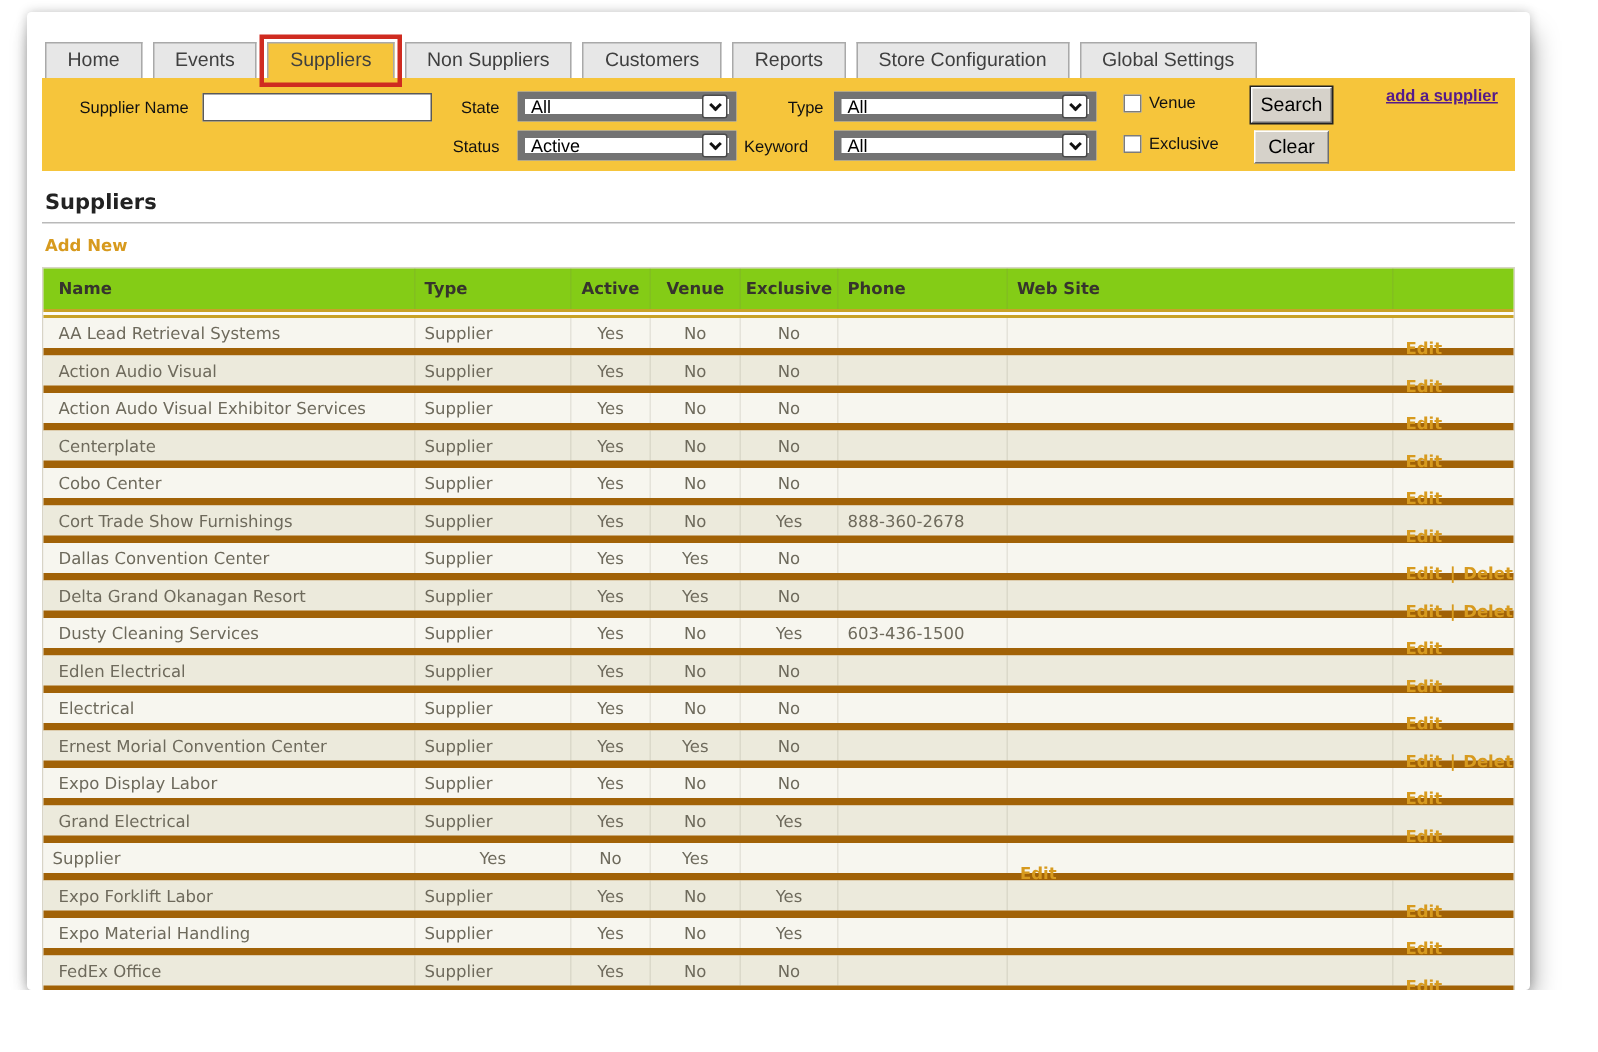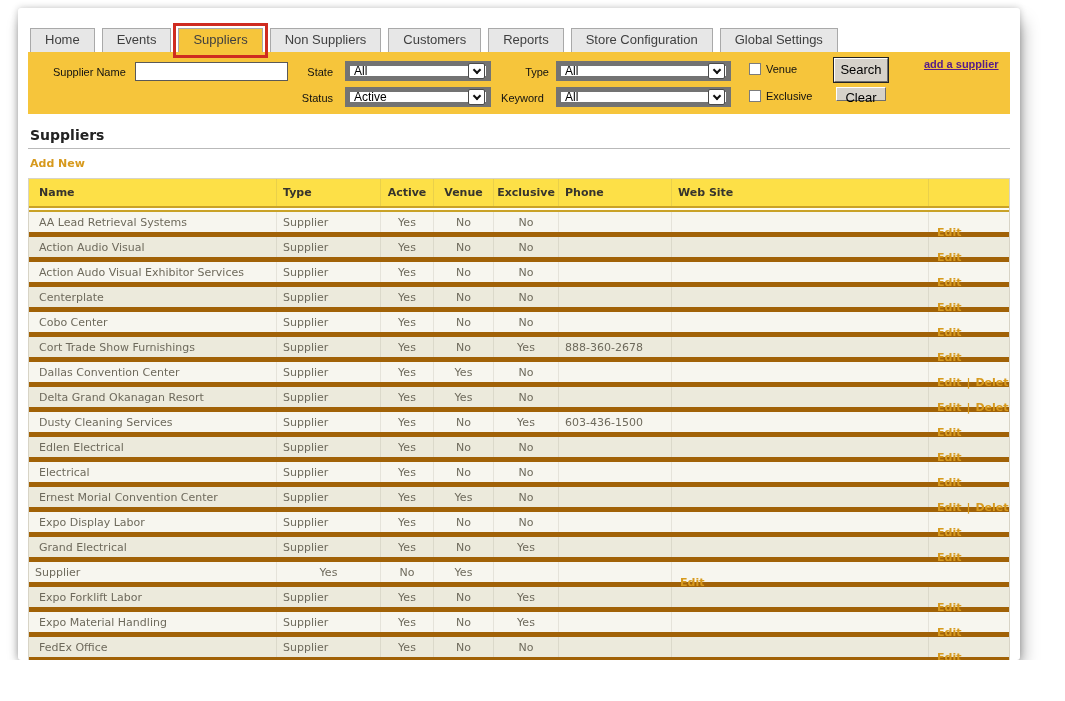--- a/index.html
+++ b/index.html
@@ -44,32 +44,32 @@
   }
   .chev{ width:6px; height:6px; border-right:2px solid #111; border-bottom:2px solid #111; transform:rotate(45deg); margin-top:-3px; }
   .f-check{ position:absolute; left:721px; display:flex; align-items:center; font-size:11px; color:#111; }
   .f-check .box{ width:12px; height:12px; background:#fff; border:1px solid #7c7c7c; margin-right:5px; }
   .btn{
     position:absolute; background:#d6d2ca; color:#000; font-size:13px; text-align:center;
     border-top:1px solid #fff; border-left:1px solid #fff; border-right:1px solid #6e6e6e; border-bottom:1px solid #6e6e6e;
     cursor:pointer; font-family:"Liberation Sans",sans-serif;
   }
   .btn-search{ left:806px; top:6px; width:54px; height:24px; outline:1px solid #222; line-height:22px; }
-  .btn-clear{ left:808px; top:35px; width:50px; height:14px; line-height:20px; }
+  .btn-clear{ left:808px; top:35px; width:50px; height:22px; line-height:20px; }
   .add-link{ position:absolute; left:896px; top:6px; font-size:11px; font-weight:bold; color:#551a8b; text-decoration:underline; cursor:pointer; }
 
   
   .page-title{ margin:13px 0 0 2px; font-size:14px; font-weight:bold; color:#222; font-family:"DejaVu Sans",sans-serif; }
   .title-rule{ margin-top:5px; border:none; border-top:1px solid #b9b9b9; width:982px; }
   .add-new{ display:inline-block; margin:8px 0 8px 2px; font-size:11px; font-weight:bold; color:#d79a1e; cursor:pointer; font-family:"DejaVu Sans",sans-serif; }
 
   
   .sup-table{ width:982px; border:1px solid #d8d4c6; border-bottom:none; font-family:"DejaVu Sans",sans-serif; }
   .t-row{ display:grid; grid-template-columns:248px 104px 53px 60px 65px 113px 257px auto; align-items:center; }
-  .t-head{ background:#fde047; height:27px; }
+  .t-head{ background:#84cc16; height:27px; }
   .t-head .cell{ font-size:11px; font-weight:bold; color:#36342d; }
   .gold-double{ height:6px; background:linear-gradient(#c9a227 0 2px, #fdfdf9 2px 4px, #c9a227 4px 6px); }
   .t-body .t-row{ height:25px; border-bottom:5px solid #a16207; }
   .t-body .t-row.light{ background:#f7f6ef; }
   .t-body .t-row.dark{ background:#eceadc; }
   .cell{ font-size:11px; color:#6e6a5c; padding-left:6px; height:100%; display:flex; align-items:center;
          border-right:1px solid rgba(120,115,95,.14); overflow:hidden; white-space:nowrap; }
   .cell:last-child{ border-right:none; }
   .cell.name{ padding-left:10px; }
   .cell.center{ justify-content:center; padding-left:0; }
@@ -107,21 +107,21 @@
     </div>
 
     <span class="lbl" style="left:468px; top:14px; width:53px; text-align:right;">Type</span>
     <div class="f-select" style="left:528px; top:9px; width:175px;">
       <span>All</span>
       <span class="chev-box">
           <span class="chev"></span>
         </span>
     </div>
 
-    <span class="lbl" style="left:468px; top:40px; width:53px; text-align:center;">Keyword</span>
+    <span class="lbl" style="left:468px; top:40px; width:53px; text-align:left;">Keyword</span>
     <div class="f-select" style="left:528px; top:35px; width:175px;">
       <span>All</span>
       <span class="chev-box">
           <span class="chev"></span>
         </span>
     </div>
 
     <div class="f-check" style="top:11px;">
       <span class="box"></span>
       <span>Venue</span>

